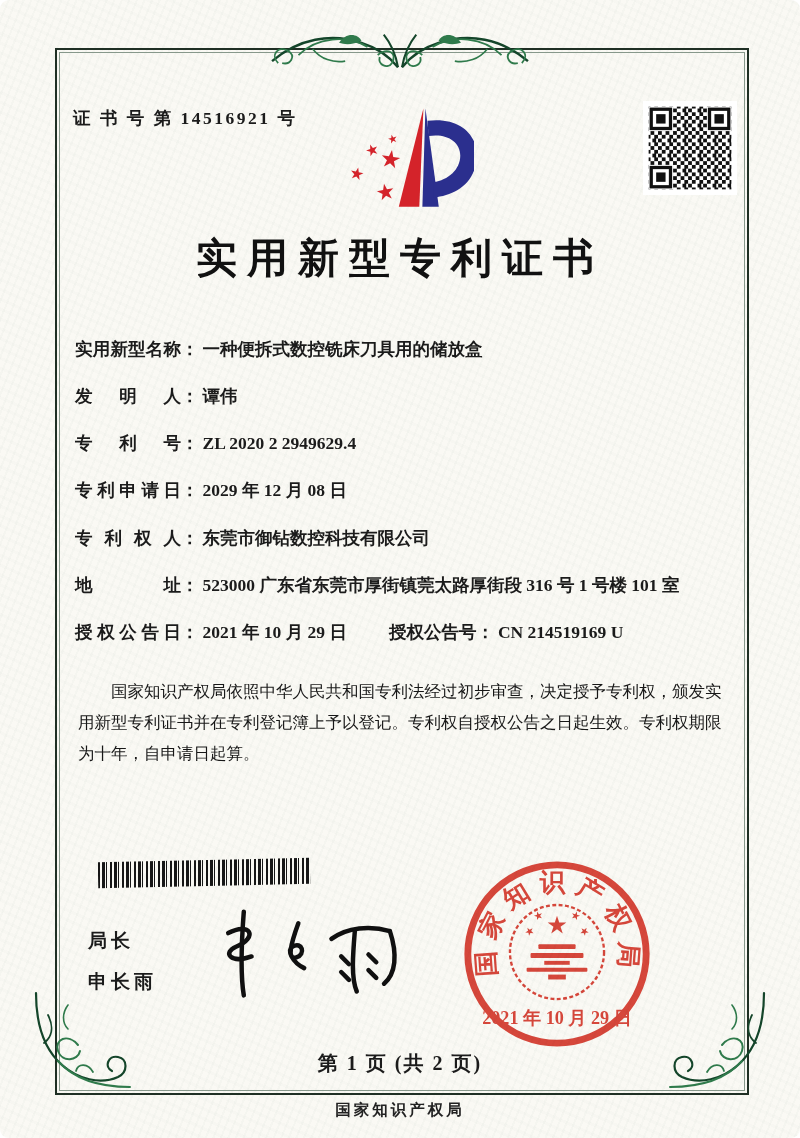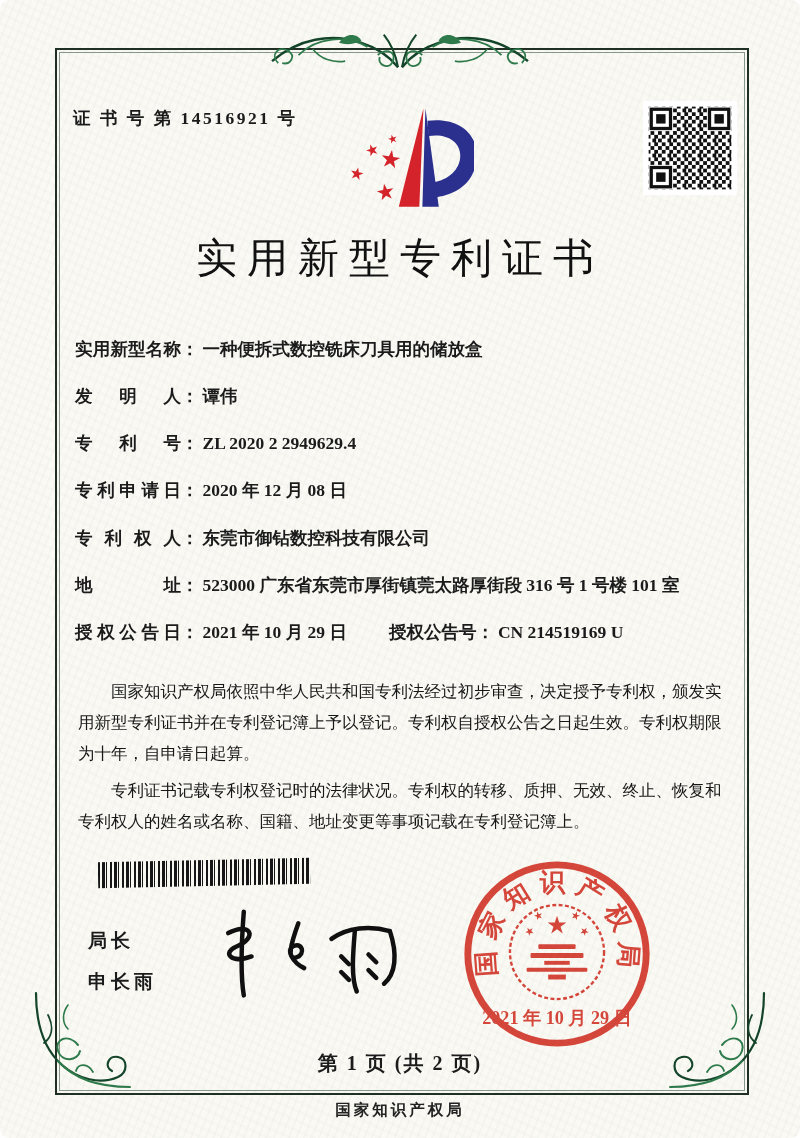--- a/index.html
+++ b/index.html
@@ -19,21 +19,21 @@
   .ornament{position:absolute;pointer-events:none;}
   .orn-top{left:268px;top:20px;width:264px;height:66px;}
   .orn-br{left:652px;top:975px;width:122px;height:122px;}
   .orn-bl{left:26px;top:975px;width:122px;height:122px;transform:scaleX(-1);}
   
   .cert-no{position:absolute;left:73px;top:106px;font-size:17.5px;font-weight:600;letter-spacing:2.5px;}
   .logo{position:absolute;left:338px;top:92px;width:136px;height:128px;}
   .qr{position:absolute;left:643px;top:100px;width:94px;height:96px;}
   
   .title{position:absolute;left:0;right:0;top:231px;text-align:center;
-         font-size:41px;font-weight:400;letter-spacing:10px;color:#111;}
+         font-size:41px;font-weight:700;letter-spacing:10px;color:#111;}
   
   .fields{position:absolute;left:75px;top:336px;width:660px;font-size:17.5px;font-weight:600;}
   .f-row{display:flex;align-items:flex-end;margin-bottom:20px;line-height:1.55;}
   .f-label{display:inline-block;width:106px;text-align:justify;text-align-last:justify;flex:0 0 106px;}
   .f-colon{flex:0 0 auto;margin-right:4px;}
   .f-value{flex:1 1 auto;}
   .f-pair{display:flex;align-items:flex-start;}
   .grant-row{display:flex;}
   .grant-right{margin-left:42px;white-space:nowrap;}
   
@@ -171,21 +171,21 @@
       <span class="f-value">谭伟</span>
     </div>
     <div class="f-row">
       <span class="f-label">专利号</span>
         <span class="f-colon">：</span>
       <span class="f-value">ZL 2020 2 2949629.4</span>
     </div>
     <div class="f-row">
       <span class="f-label">专利申请日</span>
         <span class="f-colon">：</span>
-      <span class="f-value">2020 年 12 月 08 日</span>
+      <span class="f-value">2029 年 12 月 08 日</span>
     </div>
     <div class="f-row">
       <span class="f-label">专利权人</span>
         <span class="f-colon">：</span>
       <span class="f-value">东莞市御钻数控科技有限公司</span>
     </div>
     <div class="f-row">
       <span class="f-label">地址</span>
         <span class="f-colon">：</span>
       <span class="f-value">523000 广东省东莞市厚街镇莞太路厚街段 316 号 1 号楼 101 室</span>
@@ -199,21 +199,20 @@
       <span class="f-pair grant-right">
         <span>授权公告号</span>
           <span class="f-colon">：</span>
         <span>CN 214519169 U</span>
       </span>
     </div>
   </div>
 
   <div class="paras">
     <p>国家知识产权局依照中华人民共和国专利法经过初步审查，决定授予专利权，颁发实用新型专利证书并在专利登记簿上予以登记。专利权自授权公告之日起生效。专利权期限为十年，自申请日起算。</p>
-    <p>专利证书记载专利权登记时的法律状况。专利权的转移、质押、无效、终止、恢复和专利权人的姓名或名称、国籍、地址变更等事项记载在专利登记簿上。</p>
   </div>
 
   <div class="barcode"></div>
 
   <div class="director">
     <div>局长</div>
     <div>申长雨</div>
   </div>
 
   <svg class="autograph" viewBox="0 0 230 115">

